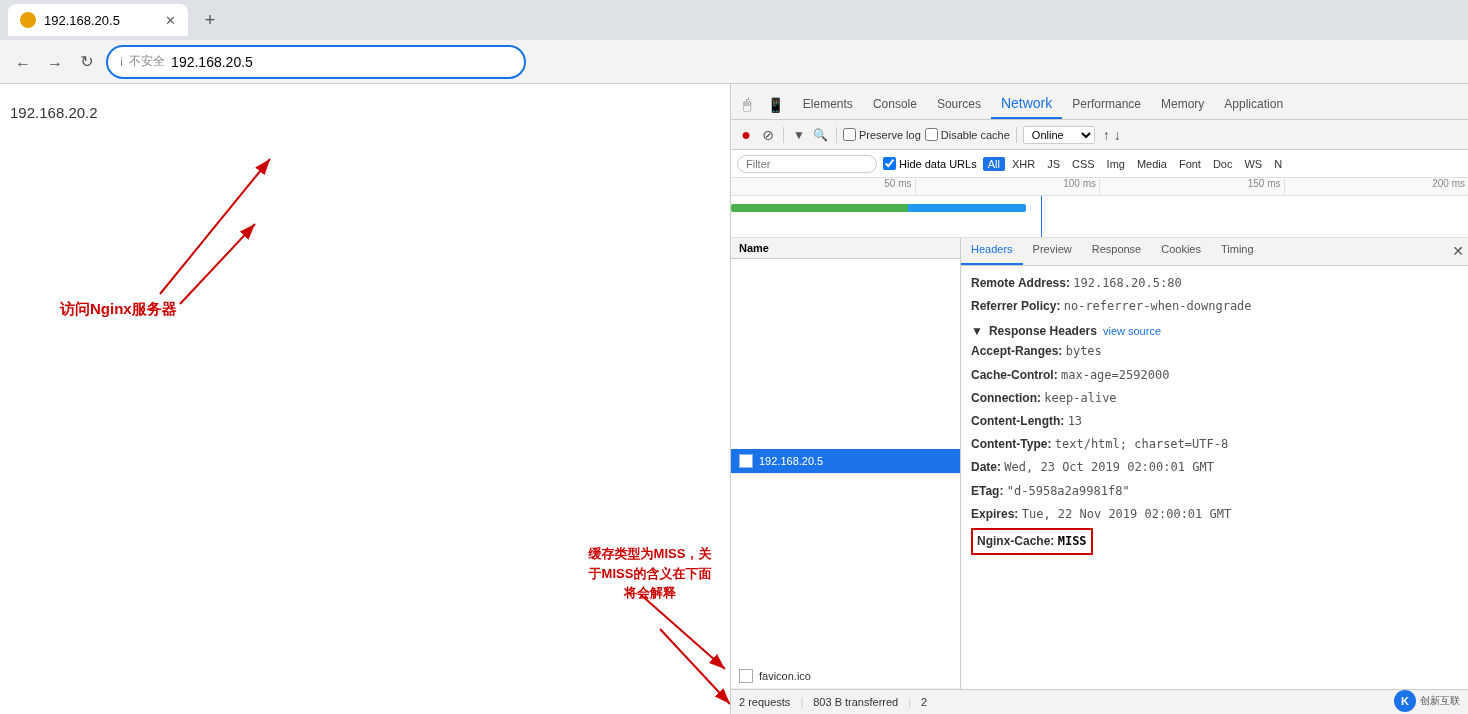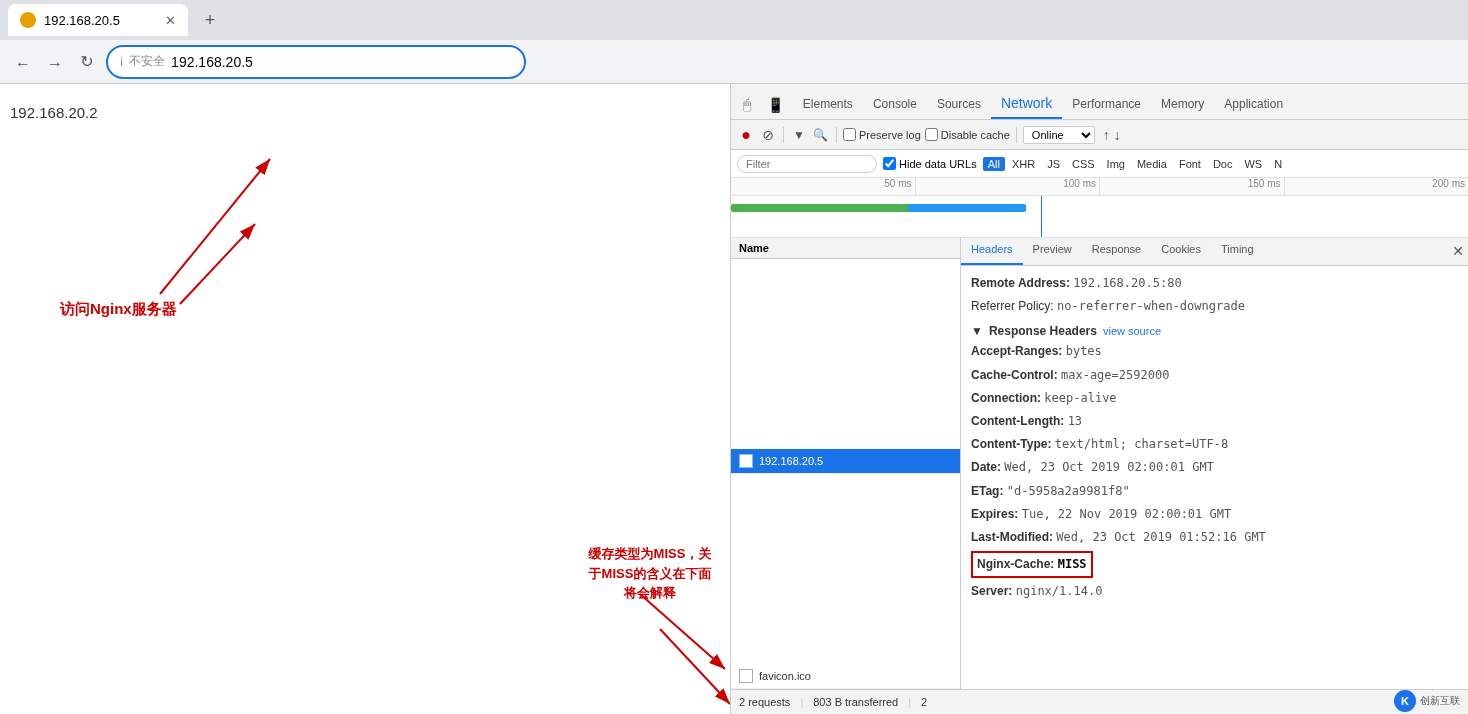--- a/index.html
+++ b/index.html
@@ -178,21 +178,21 @@
           <div style="padding:5px 10px;cursor:pointer;font-size:11px;color:#555;border-bottom:2px solid transparent;white-space:nowrap;">Timing</div>
         </div>
 
         <div style="padding:6px 10px;overflow-y:auto;">
           
           <div style="padding:2px 0;font-size:12px;line-height:1.6;">
             <span style="font-weight:bold;color:#333;">Remote Address: </span>
             <span style="color:#555;font-family:monospace;">192.168.20.5:80</span>
           </div>
           <div style="padding:2px 0;font-size:12px;line-height:1.6;">
-            <span style="font-weight:normal;color:#333;">Referrer Policy: </span>
+            <span style="font-weight:bold;color:#333;">Referrer Policy: </span>
             <span style="color:#555;font-family:monospace;">no-referrer-when-downgrade</span>
           </div>
 
           
           <div style="font-size:12px;font-weight:bold;color:#333;padding:6px 0 2px 0;display:flex;align-items:center;gap:6px;">
             <span style="cursor:pointer;">▼</span>
             <span> Response Headers</span>
             <span style="font-weight:normal;color:#1a73e8;cursor:pointer;font-size:11px;">view source</span>
           </div>
 
@@ -221,32 +221,24 @@
             <span style="color:#555;font-family:monospace;">Wed, 23 Oct 2019 02:00:01 GMT</span>
           </div>
           <div style="padding:2px 0;font-size:12px;line-height:1.6;">
             <span style="font-weight:bold;color:#333;">ETag: </span>
             <span style="color:#555;font-family:monospace;">"d-5958a2a9981f8"</span>
           </div>
           <div style="padding:2px 0;font-size:12px;line-height:1.6;">
             <span style="font-weight:bold;color:#333;">Expires: </span>
             <span style="color:#555;font-family:monospace;">Tue, 22 Nov 2019 02:00:01 GMT</span>
           </div>
-          <div style="padding:2px 0;font-size:12px;line-height:1.6;">
-            <span style="font-weight:bold;color:#333;">Last-Modified: </span>
-            <span style="color:#555;font-family:monospace;">Wed, 23 Oct 2019 01:52:16 GMT</span>
-          </div>
           
           <div style="padding:2px 4px;font-size:12px;line-height:1.6;border:2px solid #cc0000;display:inline-block;margin:2px 0;background:#fff;">
             <span style="font-weight:bold;color:#333;">Nginx-Cache: </span>
             <span style="color:#000;font-family:monospace;font-weight:bold;">MISS</span>
-          </div>
-          <div style="padding:2px 0;font-size:12px;line-height:1.6;">
-            <span style="font-weight:bold;color:#333;">Server: </span>
-            <span style="color:#555;font-family:monospace;">nginx/1.14.0</span>
           </div>
         </div>
       </div>
     </div>
 
     <div style="border-top:1px solid #ccc;background:#f3f3f3;height:16px;display:flex;align-items:center;padding:12px 8px;font-size:11px;color:#333;gap:10px;position:relative;">
       <span>2 requests</span>
       <span style="color:#ccc;">|</span>
       <span>803 B transferred</span>
       <span style="color:#ccc;">|</span>

